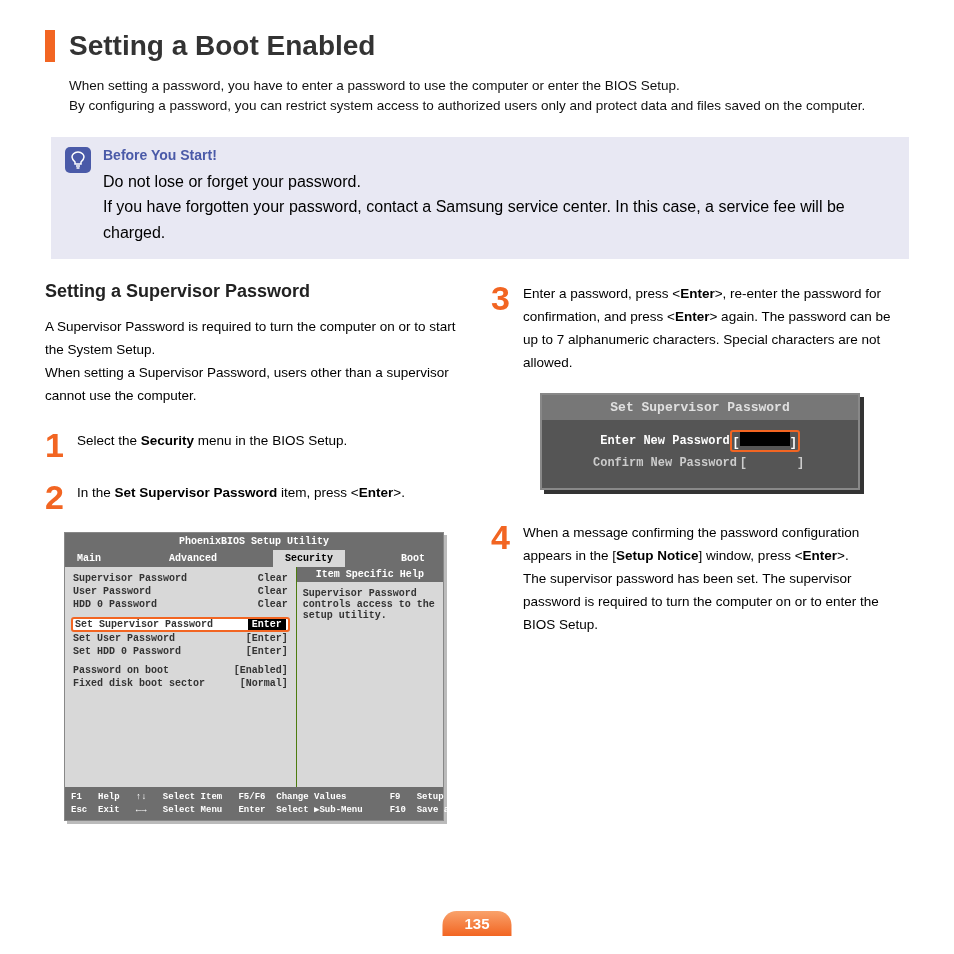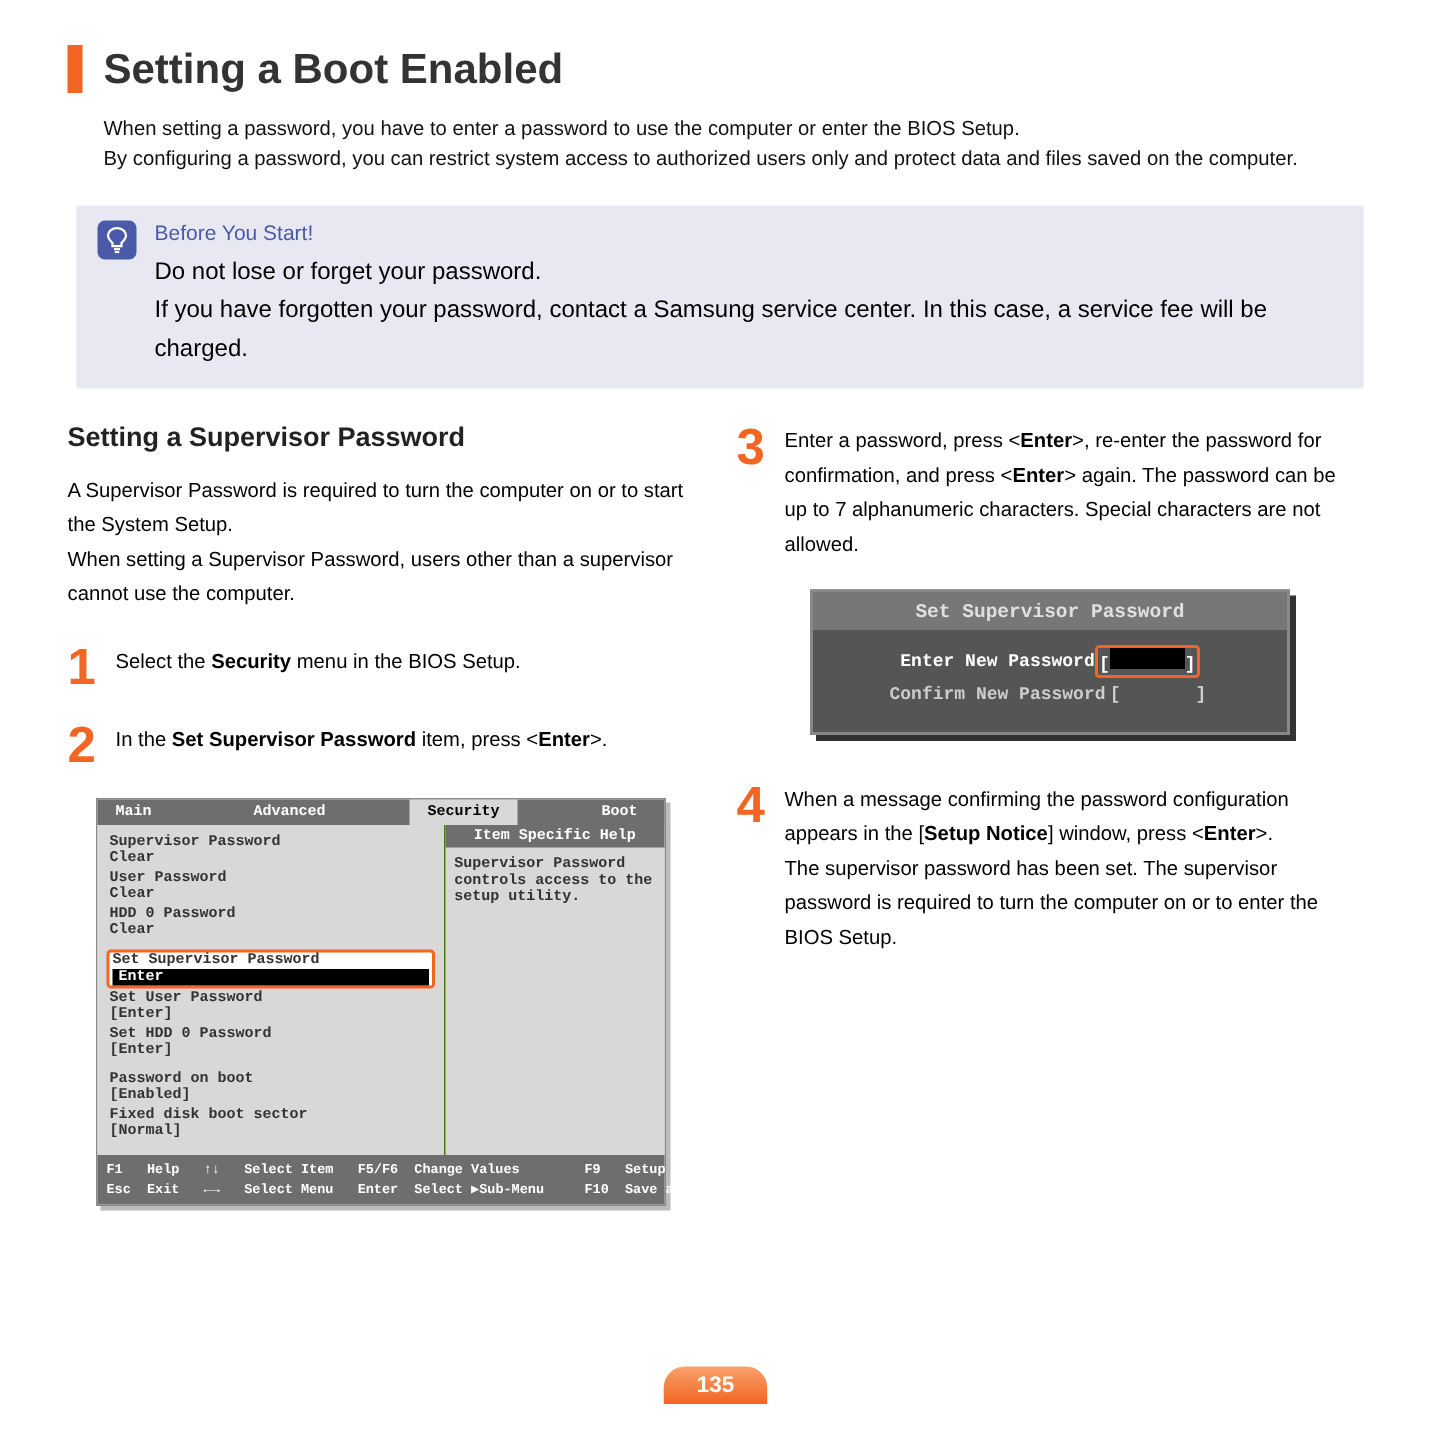--- a/index.html
+++ b/index.html
@@ -12,21 +12,21 @@
     position: relative;
     padding: 30px 45px 0 45px;
   }
   .title-row { display: flex; align-items: center; margin-bottom: 14px; }
   .title-bar { width: 10px; height: 32px; background: #f26522; margin-right: 14px; }
   .title { font-size: 28px; font-weight: bold; color: #333; }
   .intro { font-size: 13.5px; line-height: 1.5; margin-left: 24px; margin-bottom: 20px; color: #111; }
 
   .tip-box { background: #e8e8f3; padding: 10px 14px 14px 14px; margin: 0 0 22px 6px; display: flex; }
   .tip-icon { width: 26px; height: 26px; border-radius: 5px; background: #4a5aa8; color: #fff; display: flex; align-items: center; justify-content: center; font-size: 16px; margin-right: 12px; flex-shrink: 0; }
-  .tip-body .tip-title { color: #4a5aa8; font-weight: normal; font-size: 14px; margin-bottom: 6px; }
+  .tip-body .tip-title { color: #4a5aa8; font-weight: bold; font-size: 14px; margin-bottom: 6px; }
   .tip-body .tip-text { font-size: 16px; line-height: 1.6; }
 
   .columns { display: flex; gap: 28px; }
   .col { flex: 1; }
   .subhead { font-size: 18px; font-weight: bold; margin-bottom: 14px; color: #222; }
   .para { font-size: 13.5px; line-height: 1.7; margin-bottom: 20px; }
 
   .step { display: flex; margin-bottom: 18px; }
   .step-num { font-size: 34px; font-weight: bold; color: #f26522; line-height: 1; margin-right: 10px; min-width: 22px; }
   .step-body { font-size: 13.5px; line-height: 1.7; padding-top: 2px; }
@@ -34,21 +34,21 @@
   
   .bios { width: 380px; border: 1px solid #888; background: #fff; margin: 8px auto 0 auto; box-shadow: 3px 3px 0 #bbb; font-family: "Courier New", monospace; font-size: 10px; font-weight: bold; }
   .bios-title { background: #6e6e6e; color: #fff; text-align: center; padding: 3px 0; }
   .bios-tabs { background: #6e6e6e; display: flex; color: #fff; font-size:10px;gap:44px; }
   .bios-tabs span { padding: 3px 12px; }
   .bios-tabs .active { background: #d8d8d8; color: #000; }
   .bios-body { display: flex; background: #d8d8d8; height: 220px; }
   .bios-left { flex: 1.6; padding: 6px 8px; color: #333; }
   .bios-right { flex: 1; border-left: 1px solid #4d7c0f; padding: 4px 6px; color: #333; }
   .bios-right-title { background:#6e6e6e; color:#fff; text-align:center; padding:2px 0; margin:-4px -6px 6px -6px; font-size:10px;}
-  .bios-row { display: flex; justify-content: space-between; margin-bottom: 2px; flex-direction: column; }
+  .bios-row { display: flex; justify-content: space-between; margin-bottom: 2px; }
   .bios-row.highlight { background: #fff; border: 2px solid #f26522; border-radius: 3px; padding: 0 2px; margin:-1px -2px 1px -2px; }
   .bios-row.highlight .v { background:#000; color:#fff; padding:0 4px;}
   .bios-footer { background: #6e6e6e; color: #fff; padding: 4px 6px; font-size: 9px; line-height: 1.4; }
   .bios-footer-row { display:flex; gap:10px;align-items:center; }
   .bios-footer-row span { white-space: pre; }
 
   
   .pwd-dialog { width: 320px; background: #555; border: 2px solid #888; box-shadow: 4px 4px 0 #333; margin: 14px auto 0 auto; font-family: "Courier New", monospace; font-weight: bold; }
   .pwd-title { background: #777; color: #e0e0e0; text-align: center; padding: 5px 0; font-size: 13px; }
   .pwd-body { padding: 10px 14px 14px 14px; }
@@ -100,20 +100,21 @@
     </div>
 
     <div class="step">
       <div class="step-num">2</div>
       <div class="step-body">
         <span>In the </span><b>Set Supervisor Password</b><span> item, press &lt;</span><b>Enter</b><span>&gt;.</span>
       </div>
     </div>
 
     <div class="bios">
+      <div class="bios-title">PhoenixBIOS Setup Utility</div>
       <div class="bios-tabs">
         <span>Main</span>
         <span>Advanced</span>
         <span class="active">Security</span>
         <span>Boot</span>
         <span>Exit</span>
       </div>
       <div class="bios-body">
         <div class="bios-left">
           <div class="bios-row">

